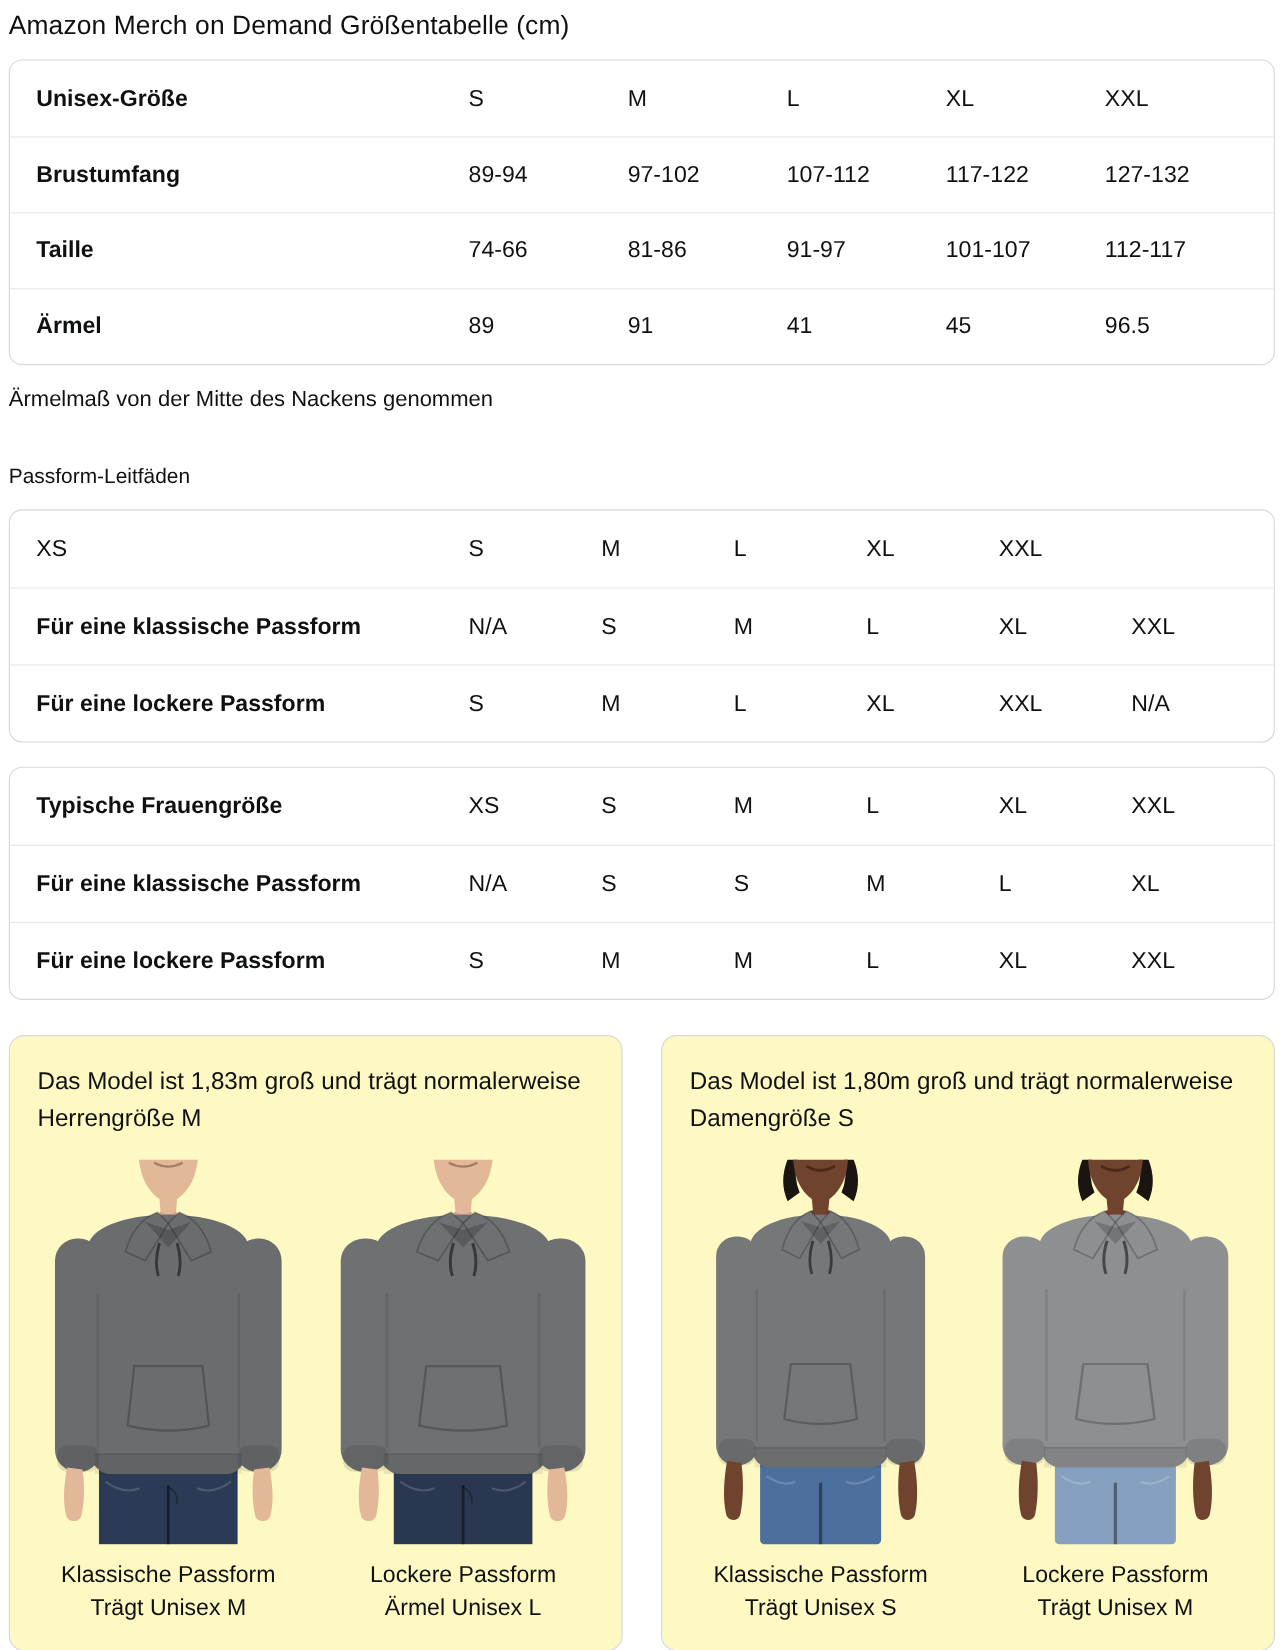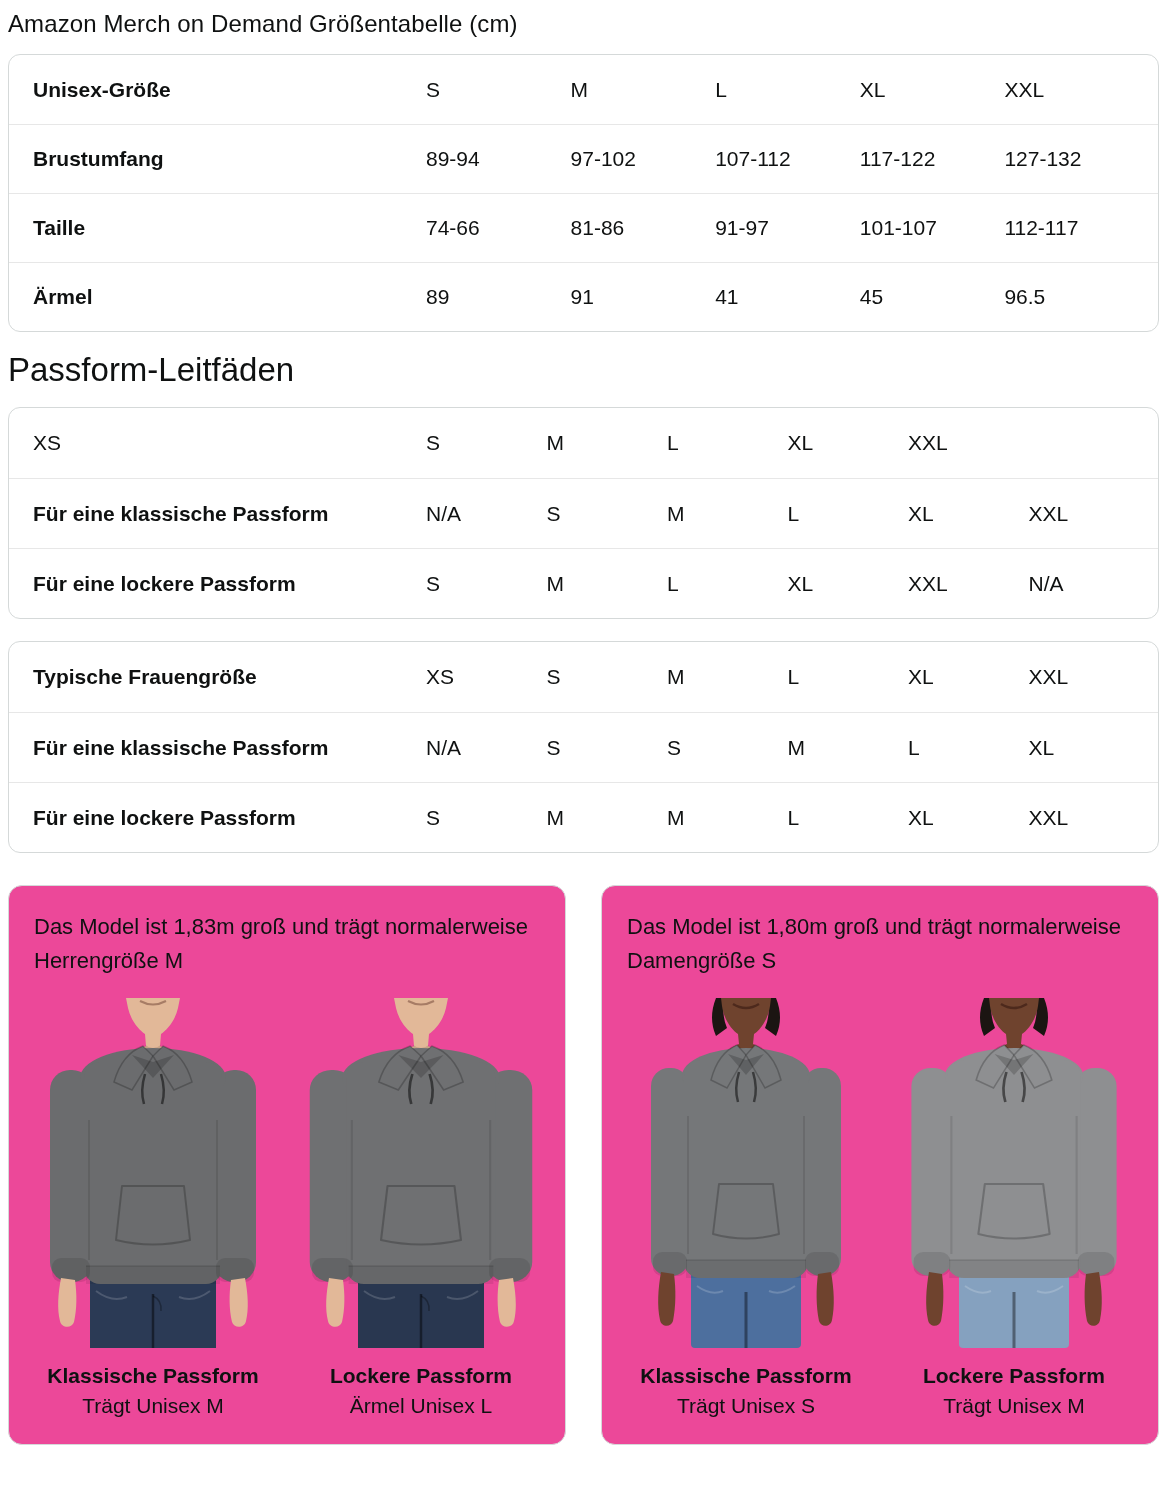--- a/index.html
+++ b/index.html
@@ -22,37 +22,37 @@
     overflow:hidden;
   }
   .row { display:grid; align-items:center; padding:0 24px;gap:15px; }
   .row + .row { border-top:1px solid #e7e7e7; }
   .size-row { grid-template-columns:378px repeat(5,1fr); height:69px; }
   .fit-row  { grid-template-columns:378px repeat(6,1fr); height:70px; }
   .row-label { font-weight:700; font-size:21px; }
   .cell { font-size:21px; }
 
   .note { font-size:20px; margin:20px 0 0 0; }
-  .section-title { font-size:33px; font-weight:400; margin:19px 0 18px 0; }
+  .section-title { font-size:19px; font-weight:400; margin:48px 0 18px 0; }
   .tbl-gap { margin-top:22px; }
 
   .cards { display:flex; gap:35px; margin-top:32px; }
   .card {
     flex:1;
     border:1px solid #d5d9d9;
     border-radius:14px;
     padding:24px 0 26px 0;
-    background:#ec4899;
+    background:#fef9c3;
   }
   .card-desc { font-size:22px; line-height:34px; margin:0 25px 20px 25px; }
   .photos { display:flex; padding:0 10px; }
   .photo-col { flex:1; display:flex; flex-direction:column; align-items:center; }
   .model-photo { width:250px; height:350px; display:block; }
   .fit-loose { --gsx:1.08; }
-  .photo-label { font-weight:700; font-size:21px; margin-top:16px; text-align:center; }
+  .photo-label { font-weight:400; font-size:21px; margin-top:16px; text-align:center; }
   .photo-sublabel { font-size:21px; margin-top:6px; text-align:center; }
 
   .defs-store { position:absolute; width:0; height:0; overflow:hidden; }
 </style>
 </head>
 <body>
 
 <svg class="defs-store" aria-hidden="true">
   <defs>
 
@@ -156,20 +156,21 @@
     <div class="row size-row">
       <span class="row-label">Ärmel</span>
       <span class="cell">89</span>
       <span class="cell">91</span>
       <span class="cell">41</span>
       <span class="cell">45</span>
       <span class="cell">96.5</span>
     </div>
   </section>
 
+  <p class="note">Ärmelmaß von der Mitte des Nackens genommen</p>
 
   <h2 class="section-title">Passform-Leitfäden</h2>
 
   <section class="tbl">
     <div class="row fit-row">
       <span class="cell">XS</span>
       <span class="cell">S</span>
       <span class="cell">M</span>
       <span class="cell">L</span>
       <span class="cell">XL</span>

